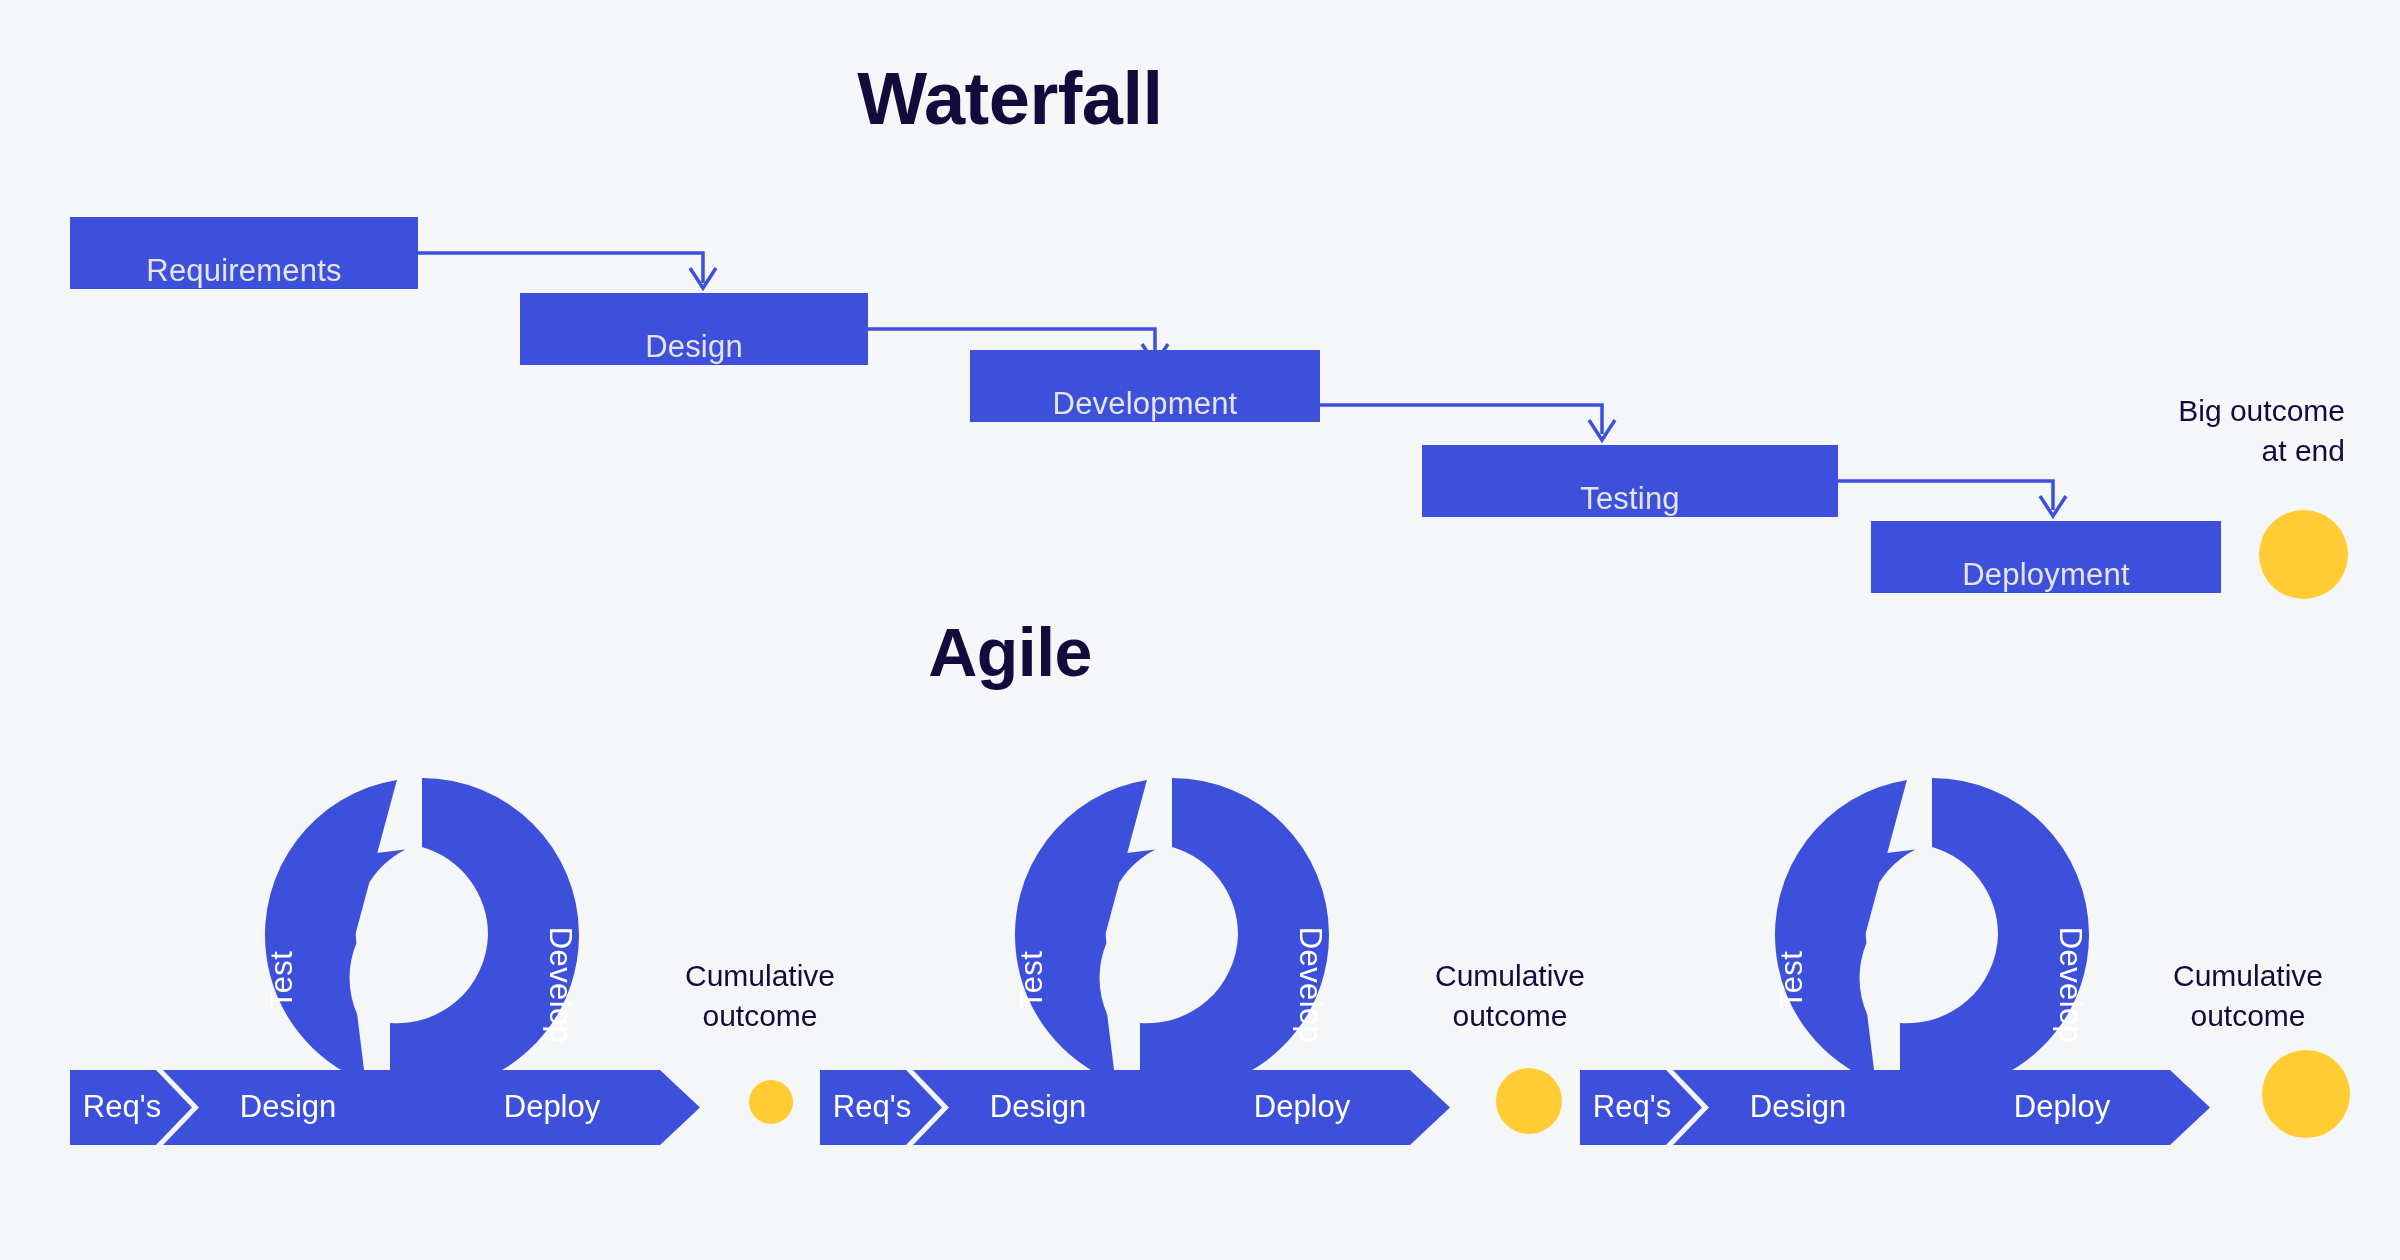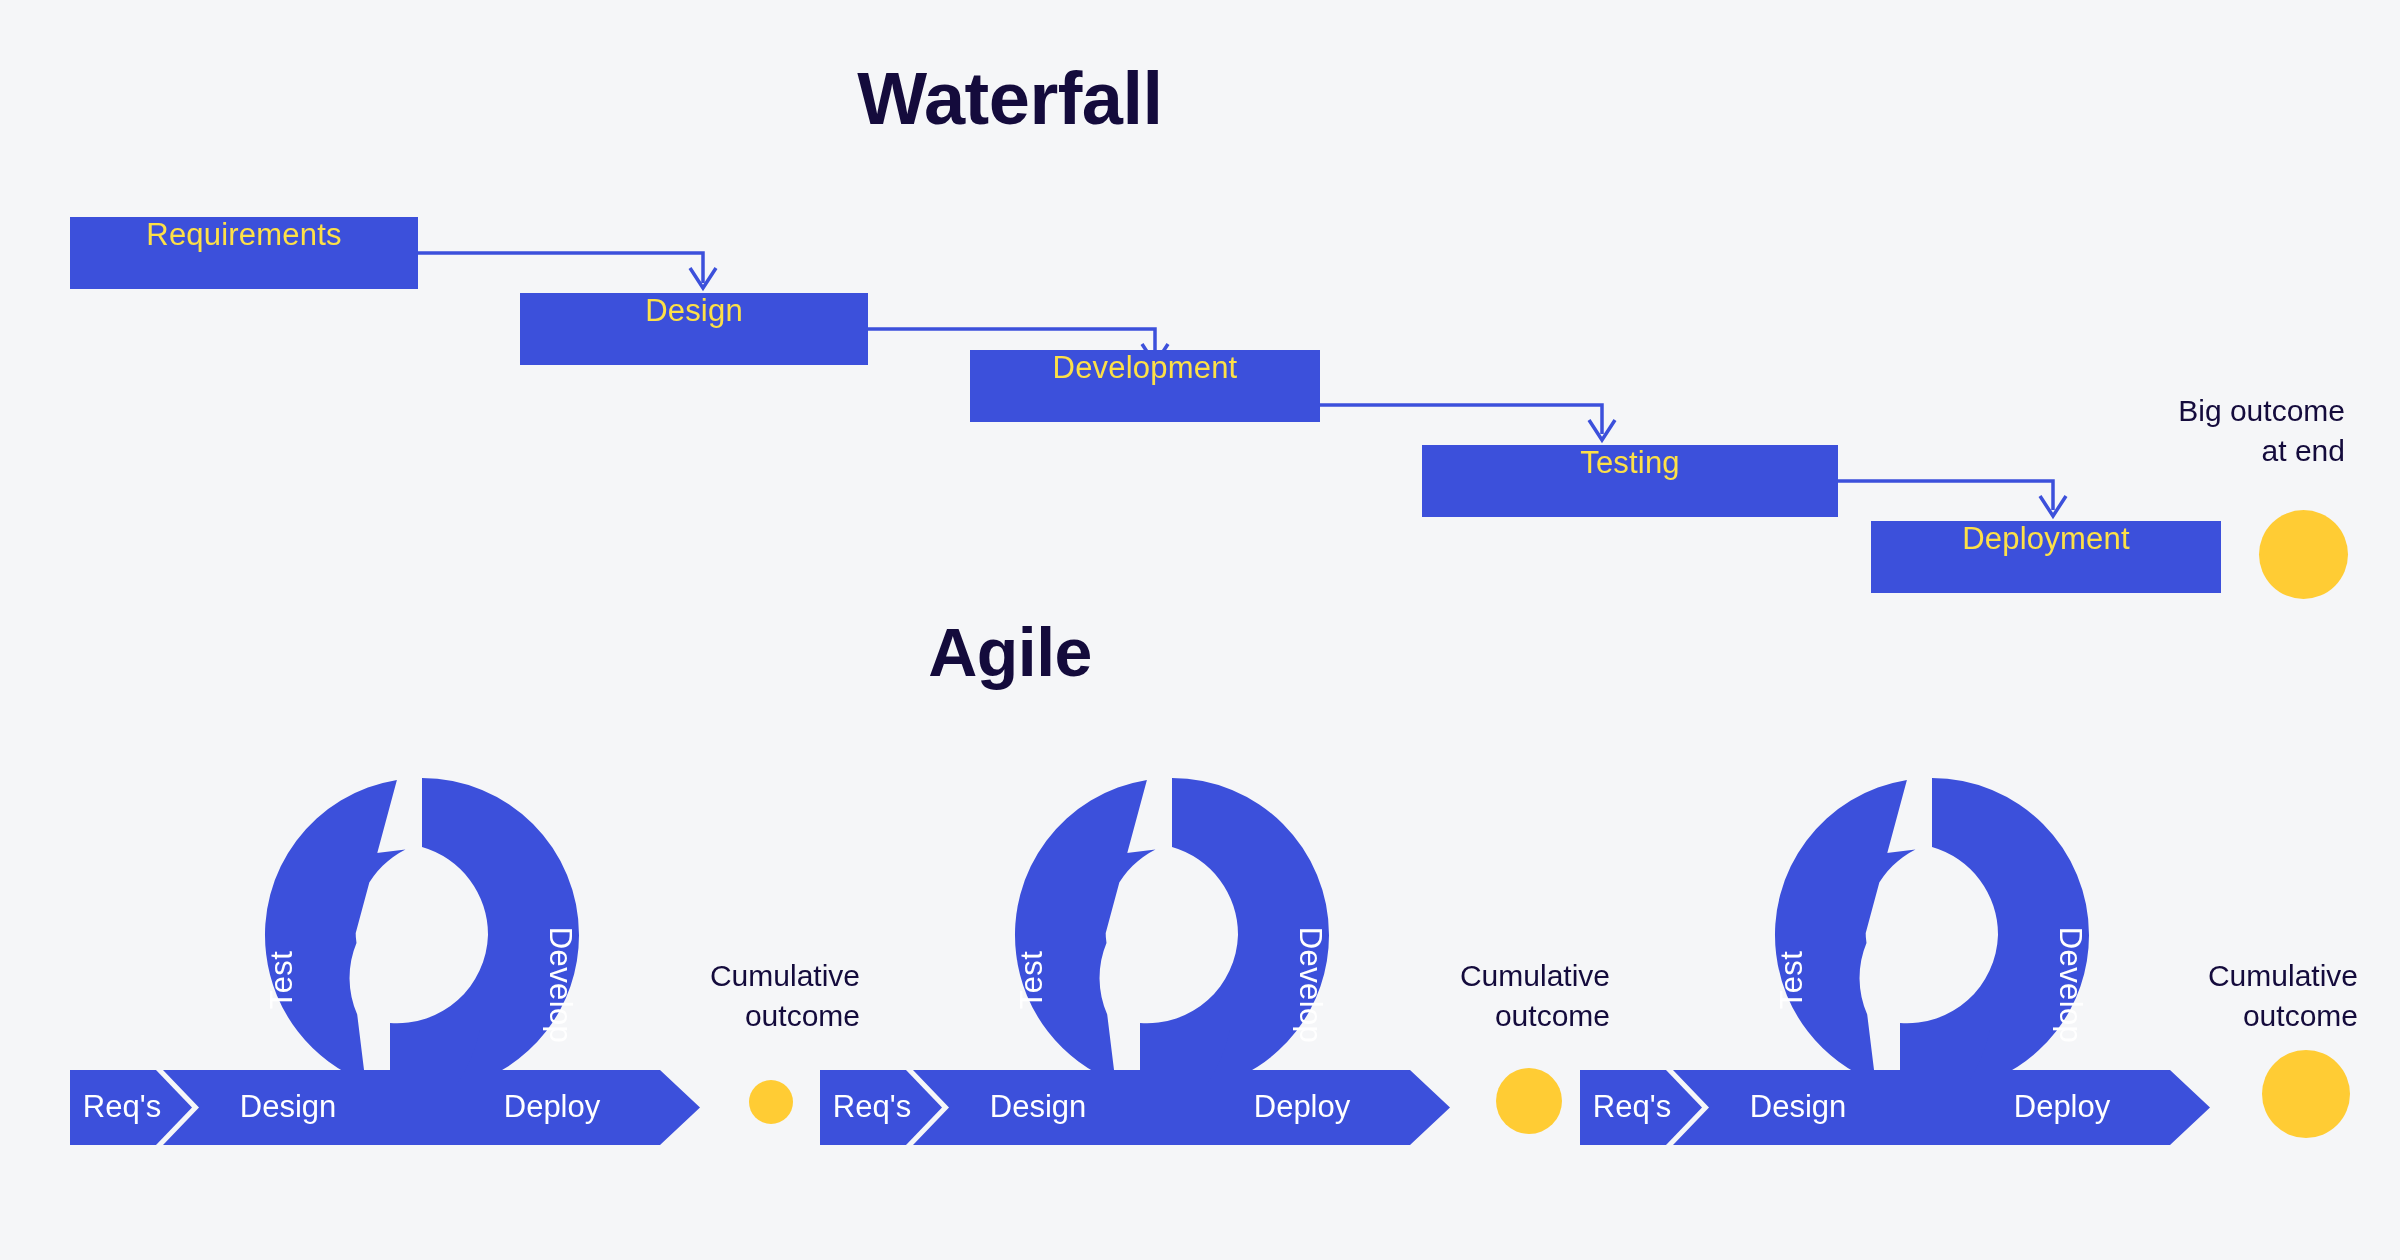--- a/index.html
+++ b/index.html
@@ -43,42 +43,42 @@
   #agile-title {
     top: 618px;
     font-size: 68px;
     left: -190px;
   }
 
   
   .wf-box {
     position: absolute;
     background: #3c50db;
-    color: #fde047;
+    color: #e5e5e5;
     display: flex;
-    align-items: flex-start;
+    align-items: flex-end;
     justify-content: center;
     font-size: 31px;
     font-weight: 400;
     letter-spacing: 0.2px;
     box-sizing: border-box;
   }
 
   
   .annotation {
     position: absolute;
     color: #140b3c;
     font-size: 30px;
     line-height: 1.32;
     text-align: right;
     white-space: pre-line;
     margin-top: 26px;
   }
   .annotation.center {
-    text-align: right;
+    text-align: center;
   }
 
   
   .dot {
     position: absolute;
     background: #ffcc34;
     border-radius: 50%;
   }
 
   

